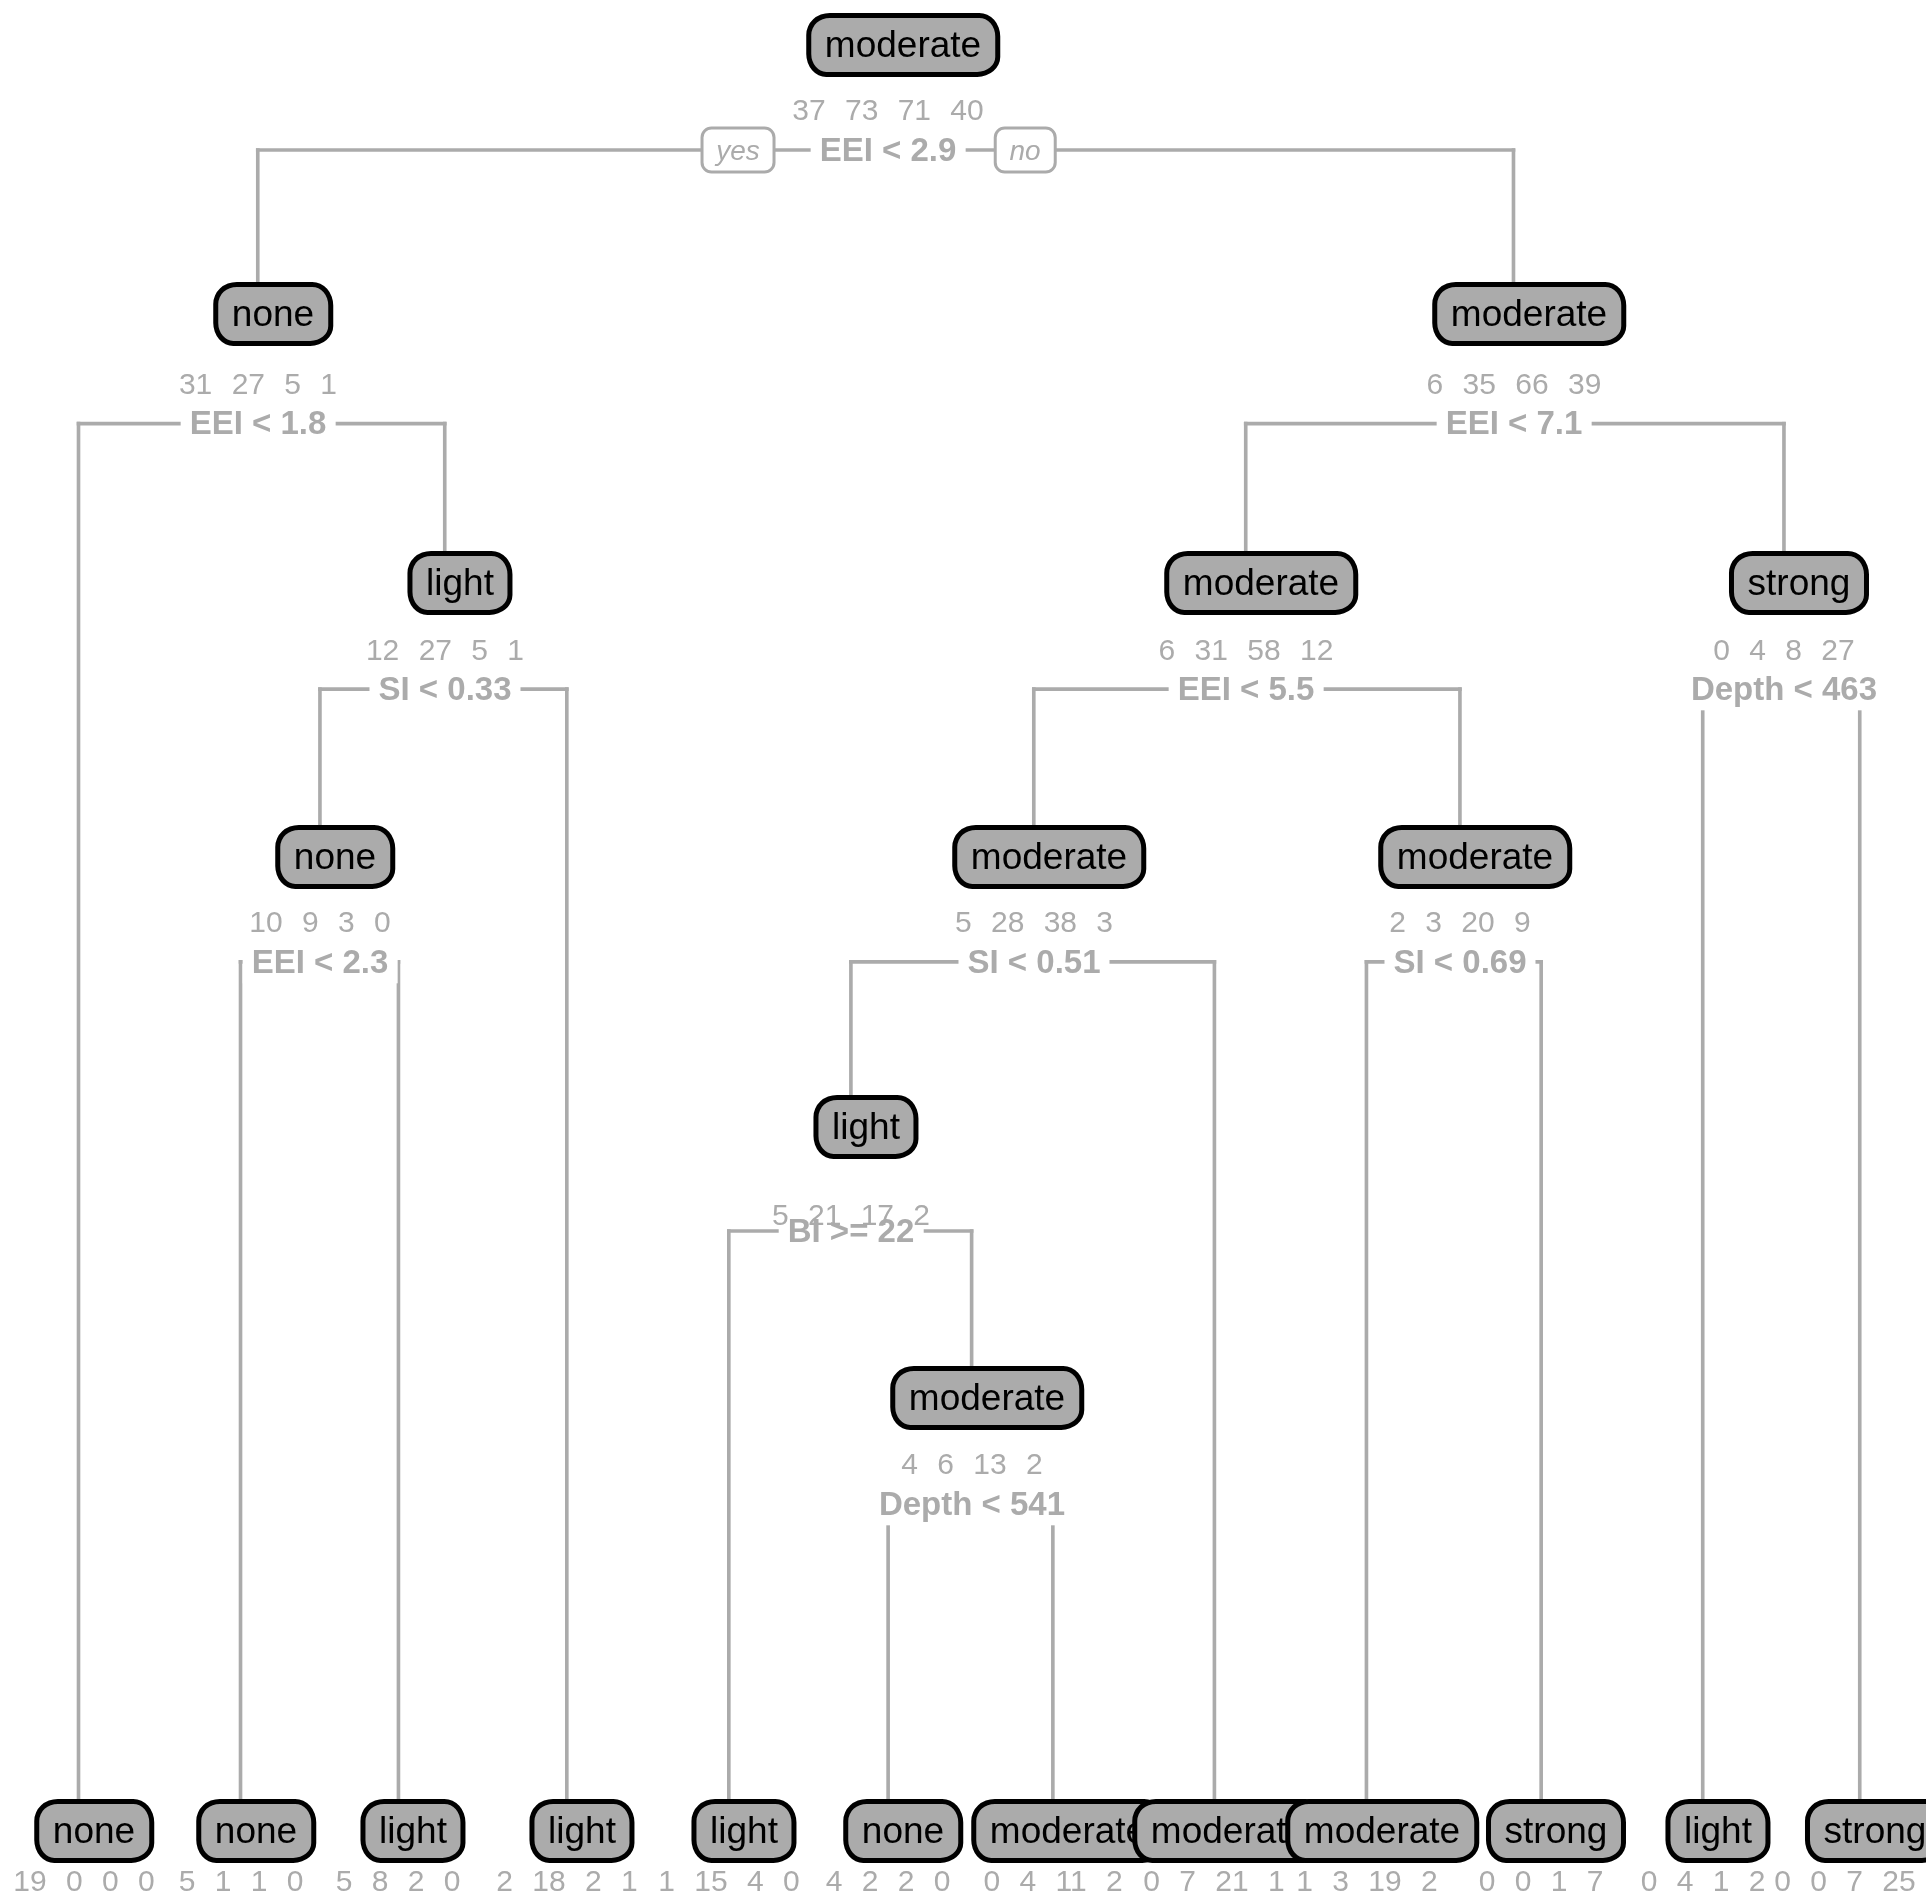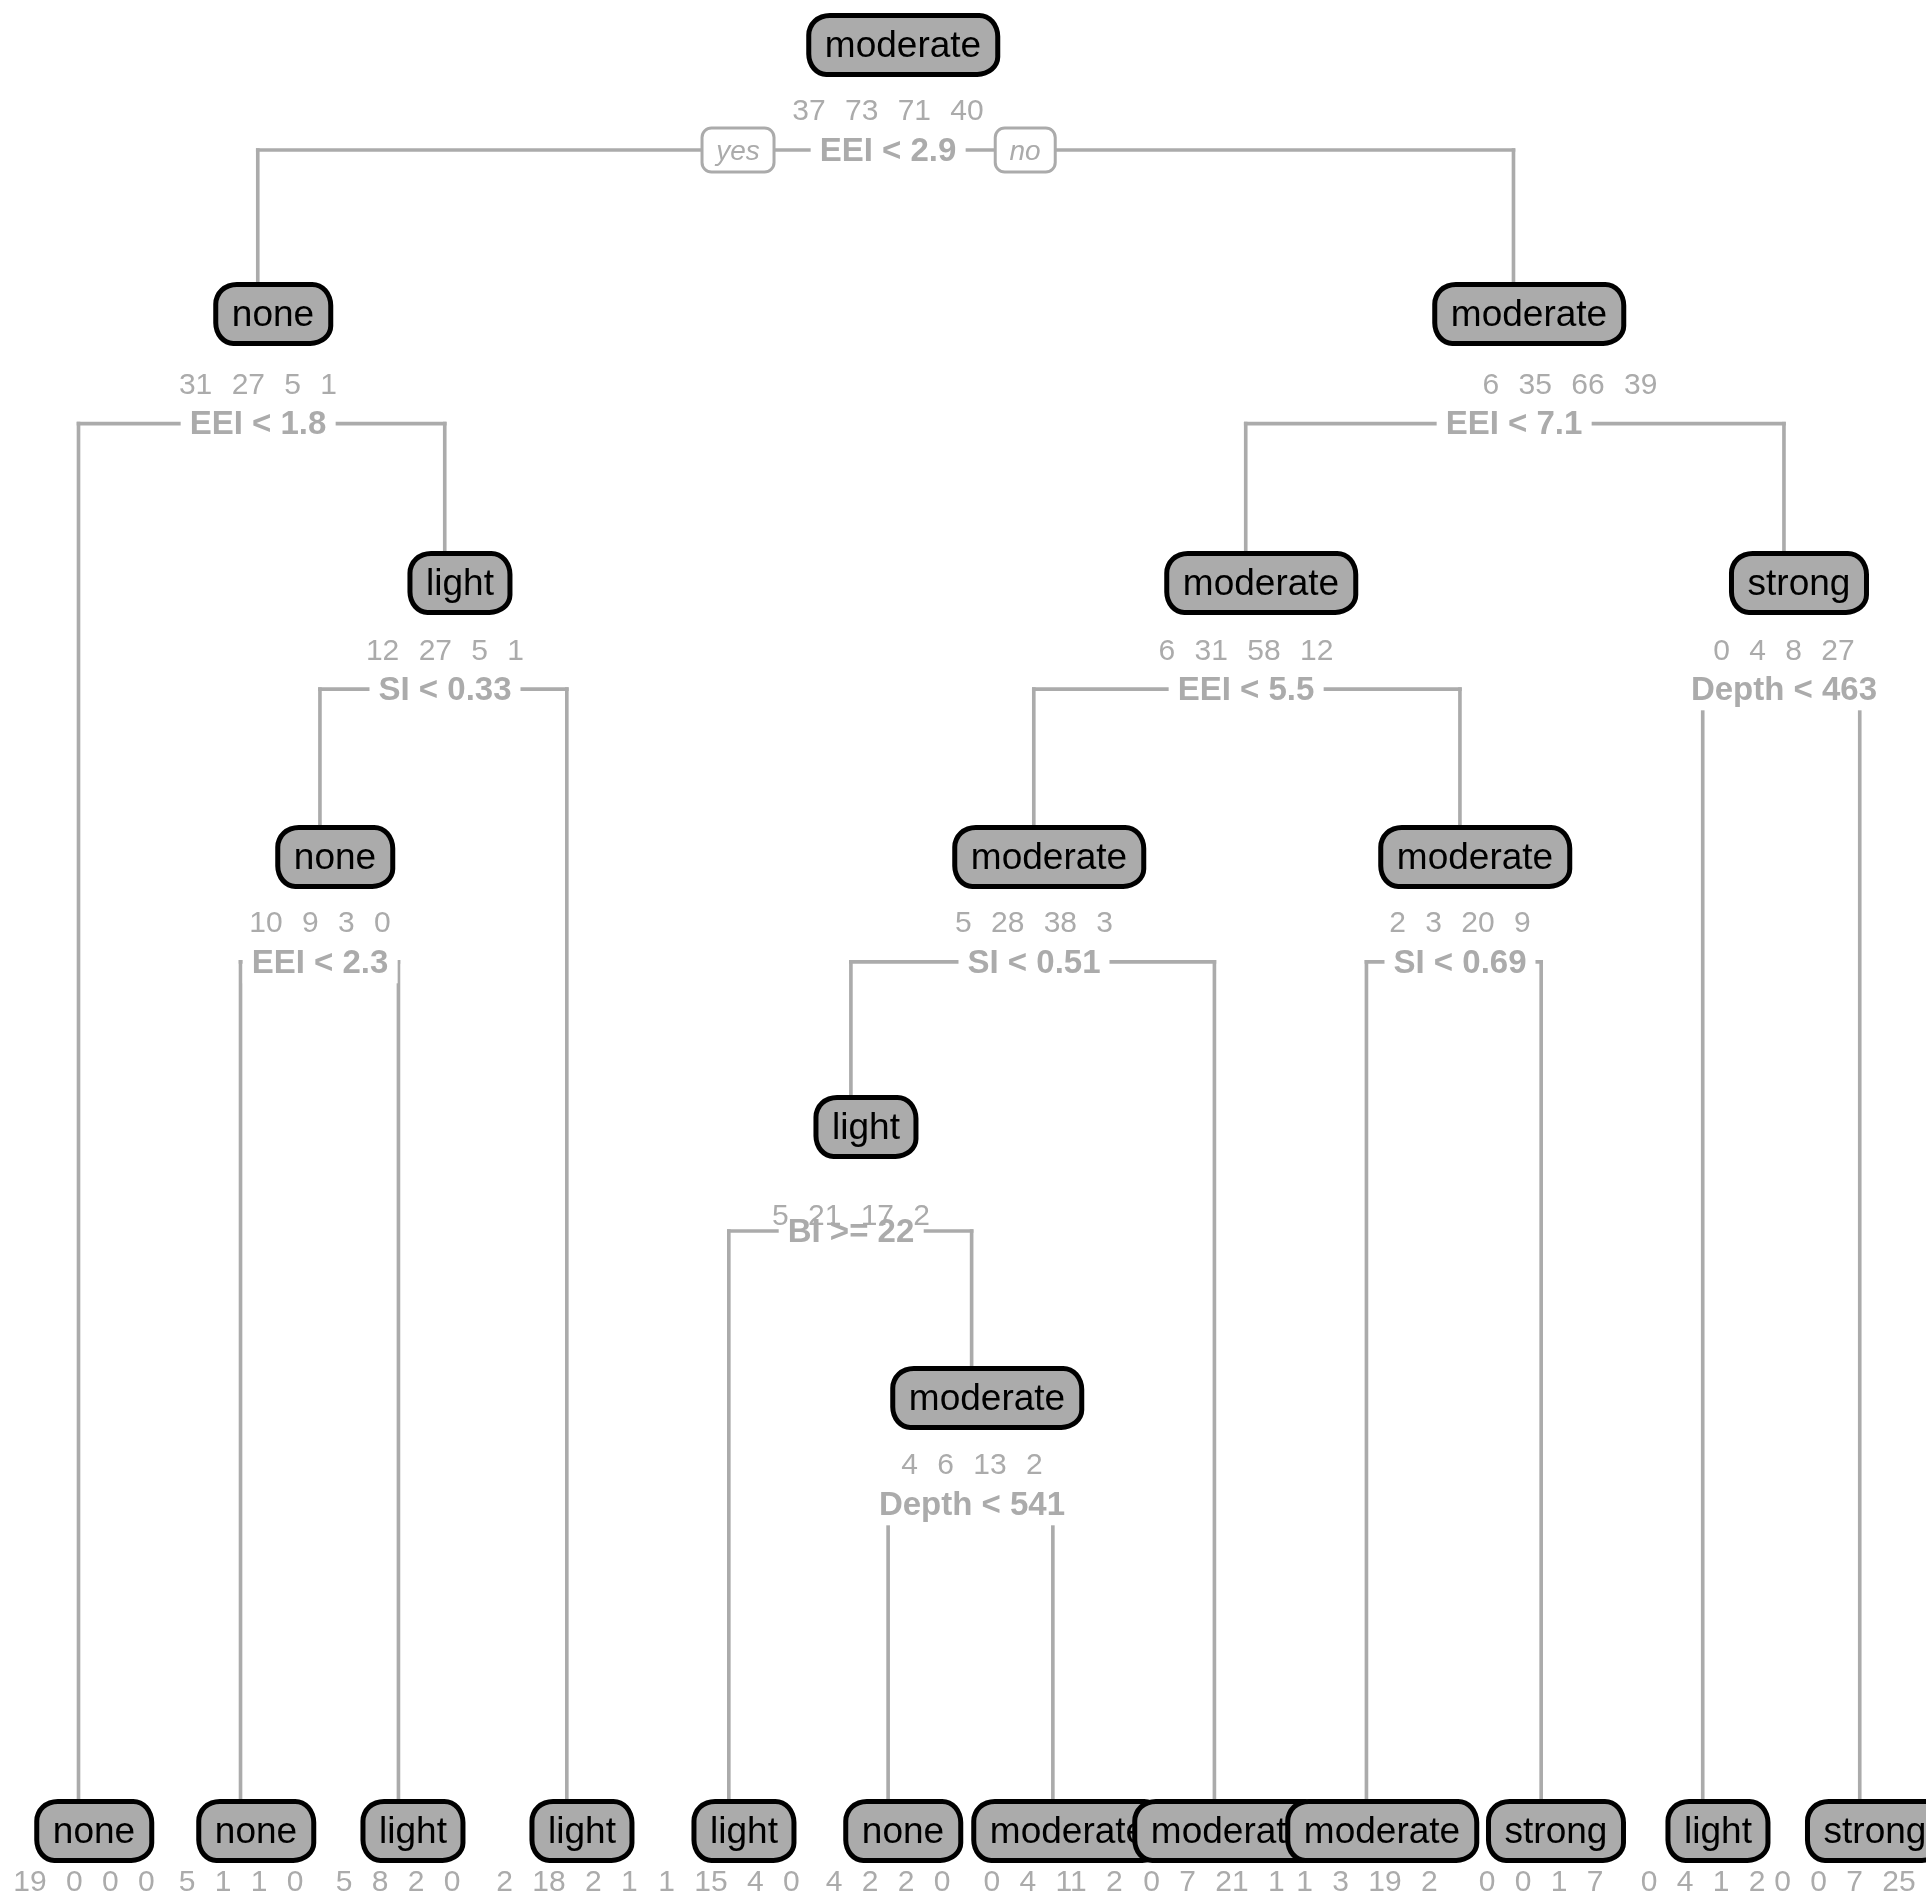--- a/index.html
+++ b/index.html
@@ -78,21 +78,21 @@
       <line x1="2141" y1="2712" x2="2141" y2="3080" stroke="#ABABAB" stroke-width="8" stroke-linecap="square"></line>
       <line x1="1957" y1="3313" x2="2320" y2="3313" stroke="#ABABAB" stroke-width="8" stroke-linecap="square"></line>
       <line x1="1957" y1="3313" x2="1957" y2="4035" stroke="#ABABAB" stroke-width="8" stroke-linecap="square"></line>
       <line x1="2320" y1="3313" x2="2320" y2="4035" stroke="#ABABAB" stroke-width="8" stroke-linecap="square"></line>
     </svg>
 <div class="split" style="left: 888px; top: 150px;">EEI &lt; 2.9</div>
     <div class="counts" style="left: 888px; top: 110px;">37 73 71 40</div>
     <div class="split" style="left: 258px; top: 423px;">EEI &lt; 1.8</div>
     <div class="counts" style="left: 258px; top: 384px;">31 27 5 1</div>
     <div class="split" style="left: 1514px; top: 423px;">EEI &lt; 7.1</div>
-    <div class="counts" style="left: 1570px; top: 384px;">6 35 66 39</div>
+    <div class="counts" style="left: 1514px; top: 384px;">6 35 66 39</div>
     <div class="split" style="left: 445px; top: 689px;">SI &lt; 0.33</div>
     <div class="counts" style="left: 445px; top: 650px;">12 27 5 1</div>
     <div class="split" style="left: 1246px; top: 689px;">EEI &lt; 5.5</div>
     <div class="counts" style="left: 1246px; top: 650px;">6 31 58 12</div>
     <div class="split" style="left: 1784px; top: 689px;">Depth &lt; 463</div>
     <div class="counts" style="left: 1784px; top: 650px;">0 4 8 27</div>
     <div class="split" style="left: 320px; top: 962px;">EEI &lt; 2.3</div>
     <div class="counts" style="left: 320px; top: 922px;">10 9 3 0</div>
     <div class="split" style="left: 1034px; top: 962px;">SI &lt; 0.51</div>
     <div class="counts" style="left: 1034px; top: 922px;">5 28 38 3</div>

